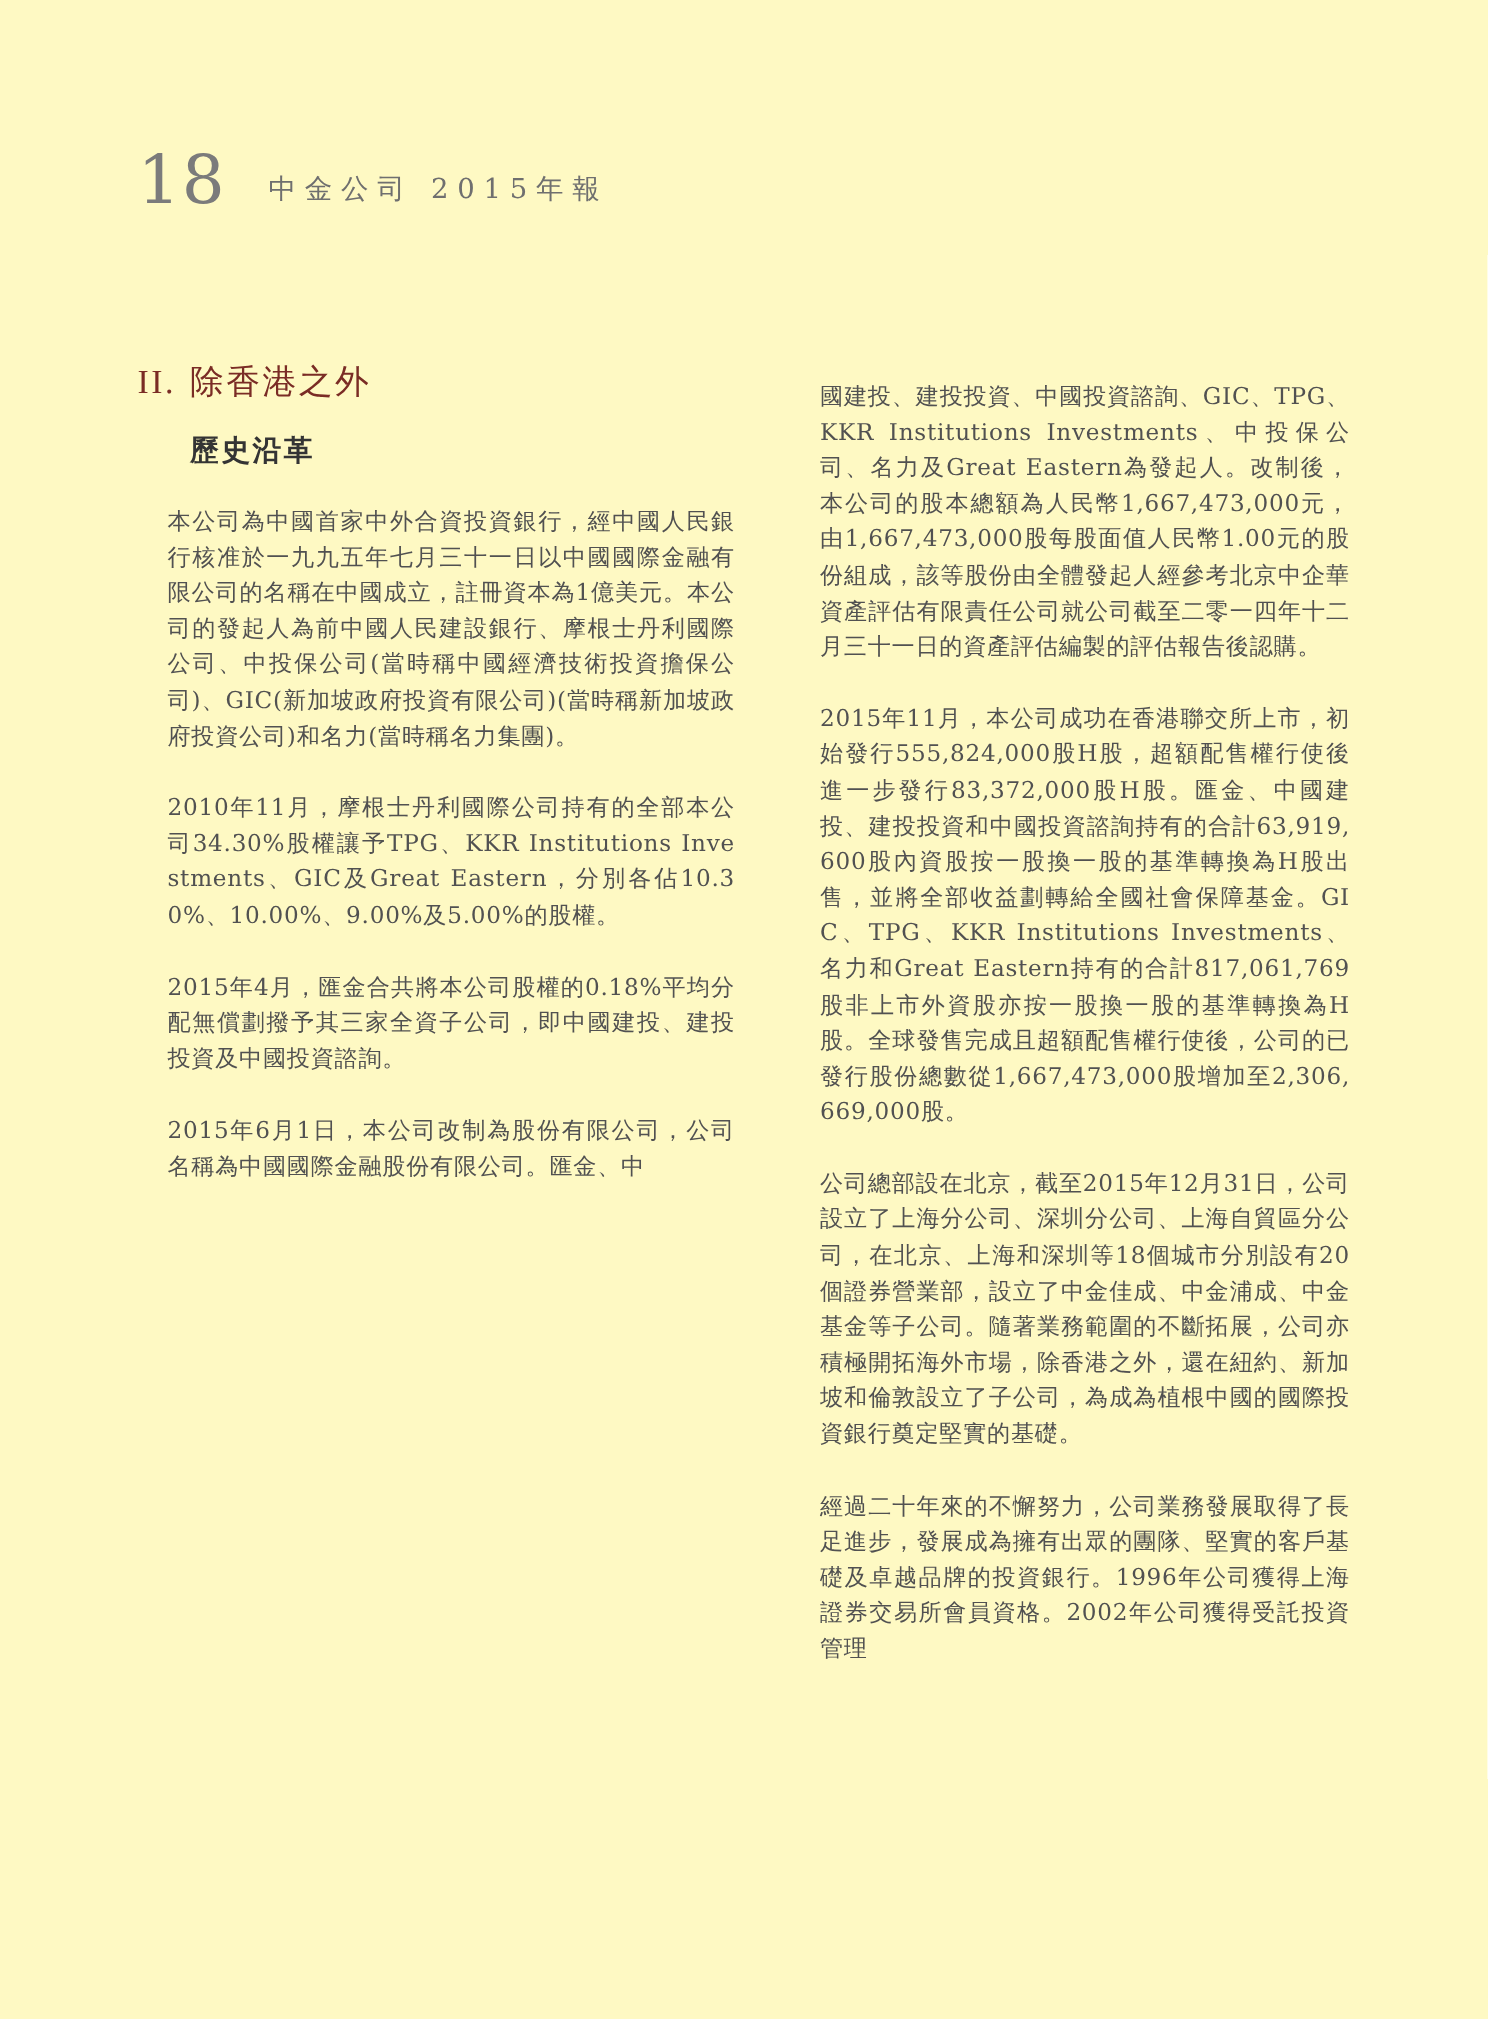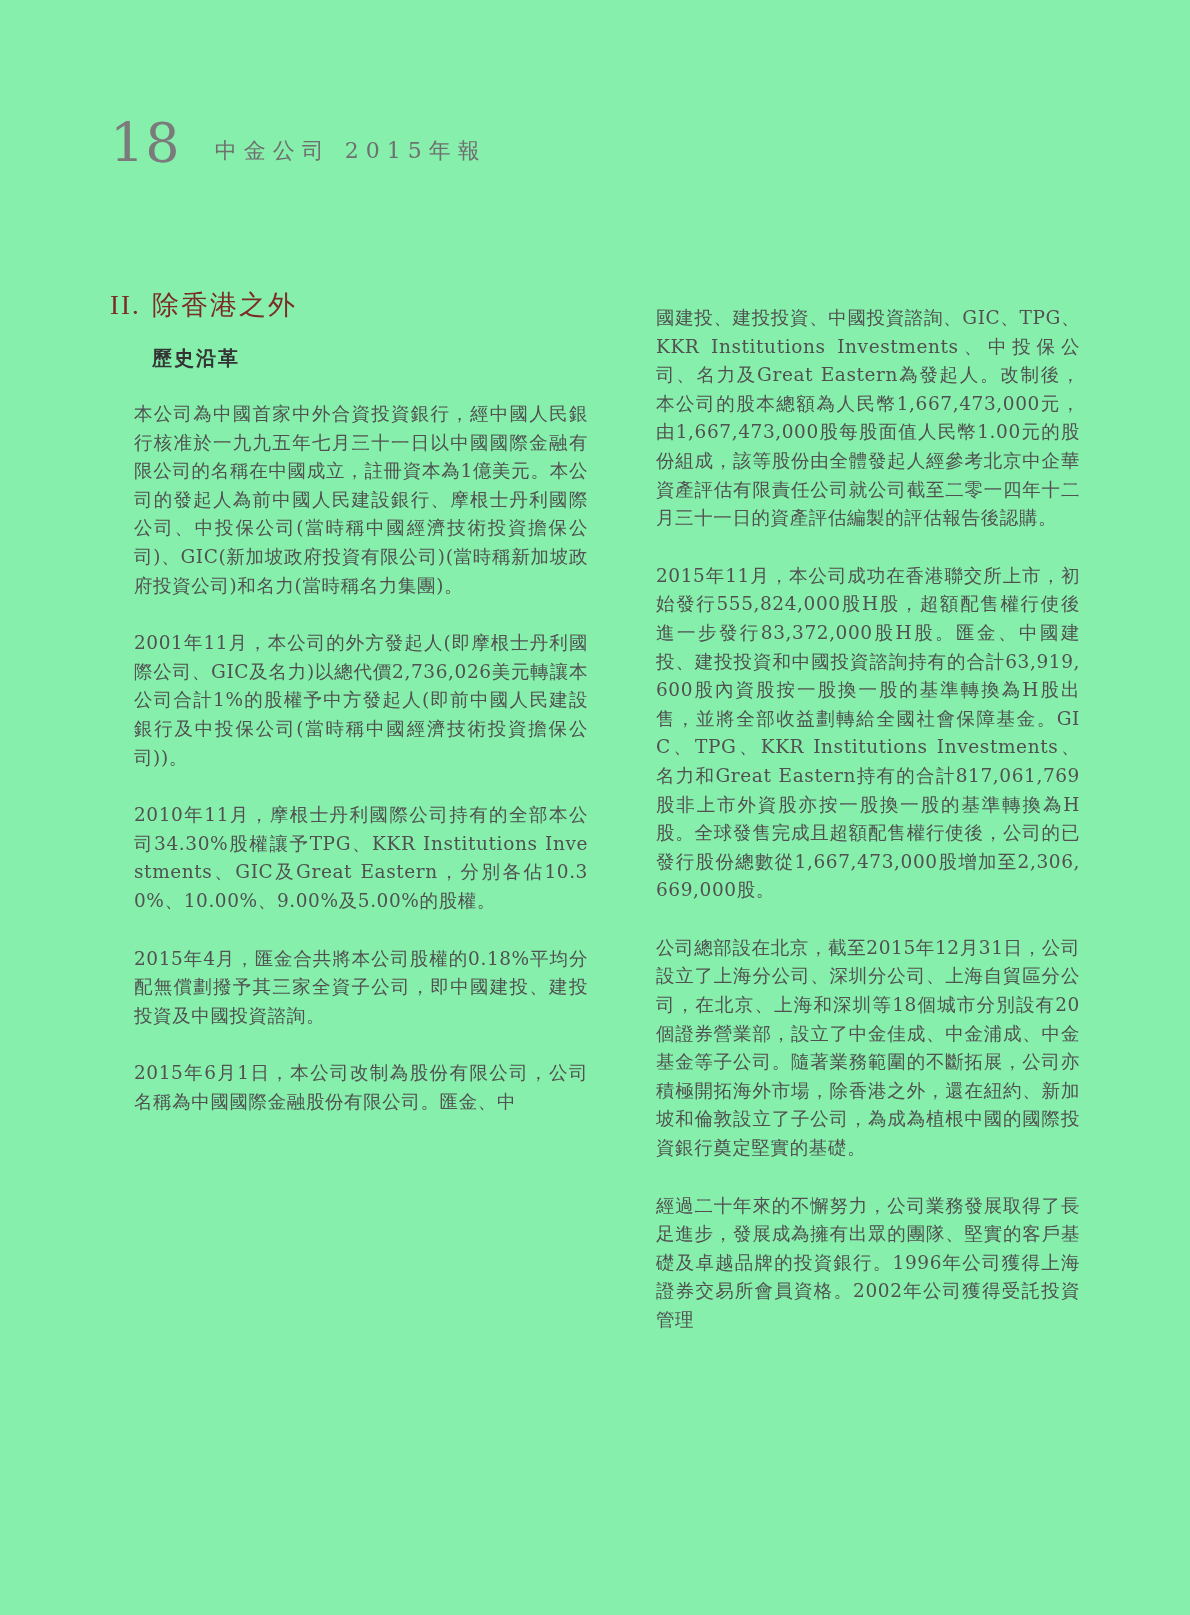--- a/index.html
+++ b/index.html
@@ -4,21 +4,21 @@
 <style>
   html, body {
     margin: 0;
     padding: 0;
     background: #ffffff;
   }
   .page {
     position: relative;
     width: 1190px;
     height: 1615px;
-    background: #86efac;
+    background: #fef9c3;
     font-family: "DejaVu Serif", "Liberation Serif", serif;
     overflow: hidden;
     box-sizing: border-box;
     padding: 92px 110px 0 110px;
   }
   
   .header {
     display: flex;
     align-items: baseline;
     height: 68px;
@@ -62,21 +62,21 @@
     line-height: 1.15;
     letter-spacing: 2px;
     font-family: Liberation Serif, serif;
   }
   .section-numeral {
     width: 42px;
     flex: 0 0 42px;
   }
   .subsection-heading {
     margin: 24px 0 0 42px;
-    font-size: 20px;
+    font-size: 23px;
     font-weight: 700;
     color: #343434;
     letter-spacing: 2px;
   }
   .paras {
     margin-top: 28px;
   }
   .col-left .paras {
     margin-left: 24px;
   }
@@ -110,21 +110,20 @@
   <main class="main">
 
     <div class="col-left">
       <h1 class="section-heading">
         <span class="section-numeral">II.</span>
         <span class="section-title">除香港之外</span>
       </h1>
       <h2 class="subsection-heading">歷史沿革</h2>
       <div class="paras">
           <p class="para">本公司為中國首家中外合資投資銀行，經中國人民銀行核准於一九九五年七月三十一日以中國國際金融有限公司的名稱在中國成立，註冊資本為1億美元。本公司的發起人為前中國人民建設銀行、摩根士丹利國際公司、中投保公司(當時稱中國經濟技術投資擔保公司)、GIC(新加坡政府投資有限公司)(當時稱新加坡政府投資公司)和名力(當時稱名力集團)。</p>
-          <p class="para">2001年11月，本公司的外方發起人(即摩根士丹利國際公司、GIC及名力)以總代價2,736,026美元轉讓本公司合計1%的股權予中方發起人(即前中國人民建設銀行及中投保公司(當時稱中國經濟技術投資擔保公司))。</p>
           <p class="para">2010年11月，摩根士丹利國際公司持有的全部本公司34.30%股權讓予TPG、KKR Institutions Investments、GIC及Great Eastern，分別各佔10.30%、10.00%、9.00%及5.00%的股權。</p>
           <p class="para">2015年4月，匯金合共將本公司股權的0.18%平均分配無償劃撥予其三家全資子公司，即中國建投、建投投資及中國投資諮詢。</p>
           <p class="para">2015年6月1日，本公司改制為股份有限公司，公司名稱為中國國際金融股份有限公司。匯金、中</p>
         </div>
     </div>
 
     <div class="col-right">
       <div class="paras">
           <p class="para">國建投、建投投資、中國投資諮詢、GIC、TPG、KKR Institutions Investments、中投保公司、名力及Great Eastern為發起人。改制後，本公司的股本總額為人民幣1,667,473,000元，由1,667,473,000股每股面值人民幣1.00元的股份組成，該等股份由全體發起人經參考北京中企華資產評估有限責任公司就公司截至二零一四年十二月三十一日的資產評估編製的評估報告後認購。</p>
           <p class="para">2015年11月，本公司成功在香港聯交所上市，初始發行555,824,000股H股，超額配售權行使後進一步發行83,372,000股H股。匯金、中國建投、建投投資和中國投資諮詢持有的合計63,919,600股內資股按一股換一股的基準轉換為H股出售，並將全部收益劃轉給全國社會保障基金。GIC、TPG、KKR Institutions Investments、名力和Great Eastern持有的合計817,061,769股非上市外資股亦按一股換一股的基準轉換為H股。全球發售完成且超額配售權行使後，公司的已發行股份總數從1,667,473,000股增加至2,306,669,000股。</p>

